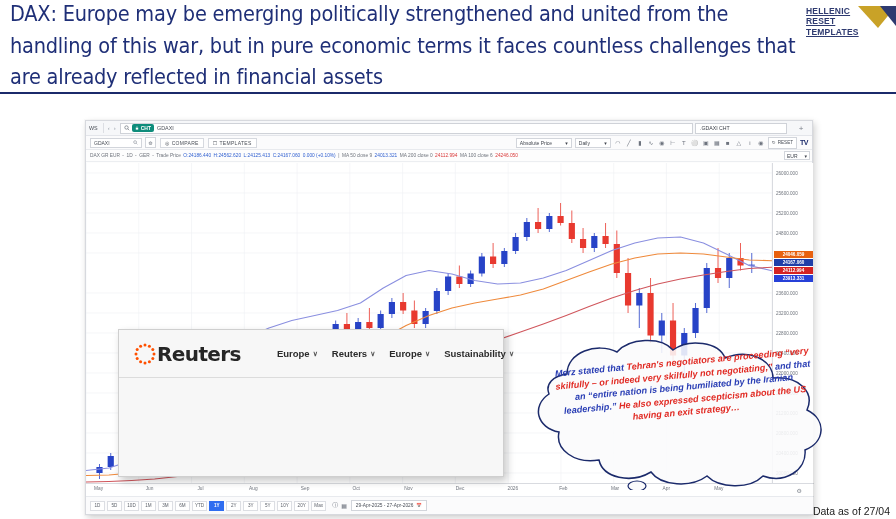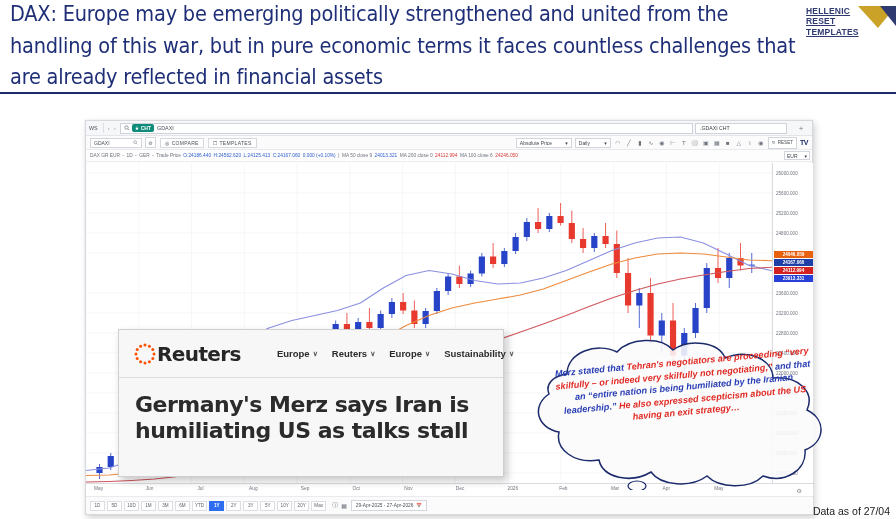--- a/index.html
+++ b/index.html
@@ -612,21 +612,20 @@
         <div class="rn-item">
           <span>Europe</span>
           <span class="caret">∨</span>
         </div>
         <div class="rn-item">
           <span>Sustainability</span>
           <span class="caret">∨</span>
         </div>
       </div>
   </div>
-  <div id="reuters-headline">Germany's Merz says Iran is humiliating US as talks stall</div>
 </div>
 
 <div id="bubble">
   <svg width="352" height="152" viewBox="0 0 352 152">
     <path d="M62 36 C62 14, 92 4, 112 14 C124 0, 156 -2, 168 12
              C184 0, 214 4, 220 20 C244 10, 268 22, 268 40
              C294 38, 310 54, 302 72 C322 82, 320 104, 300 112
              C302 132, 280 146, 258 138 C244 152, 214 150, 202 138
              C186 150, 156 148, 146 134 C126 146, 98 140, 94 122
              C70 126, 50 112, 54 94 C32 90, 26 68, 44 56

